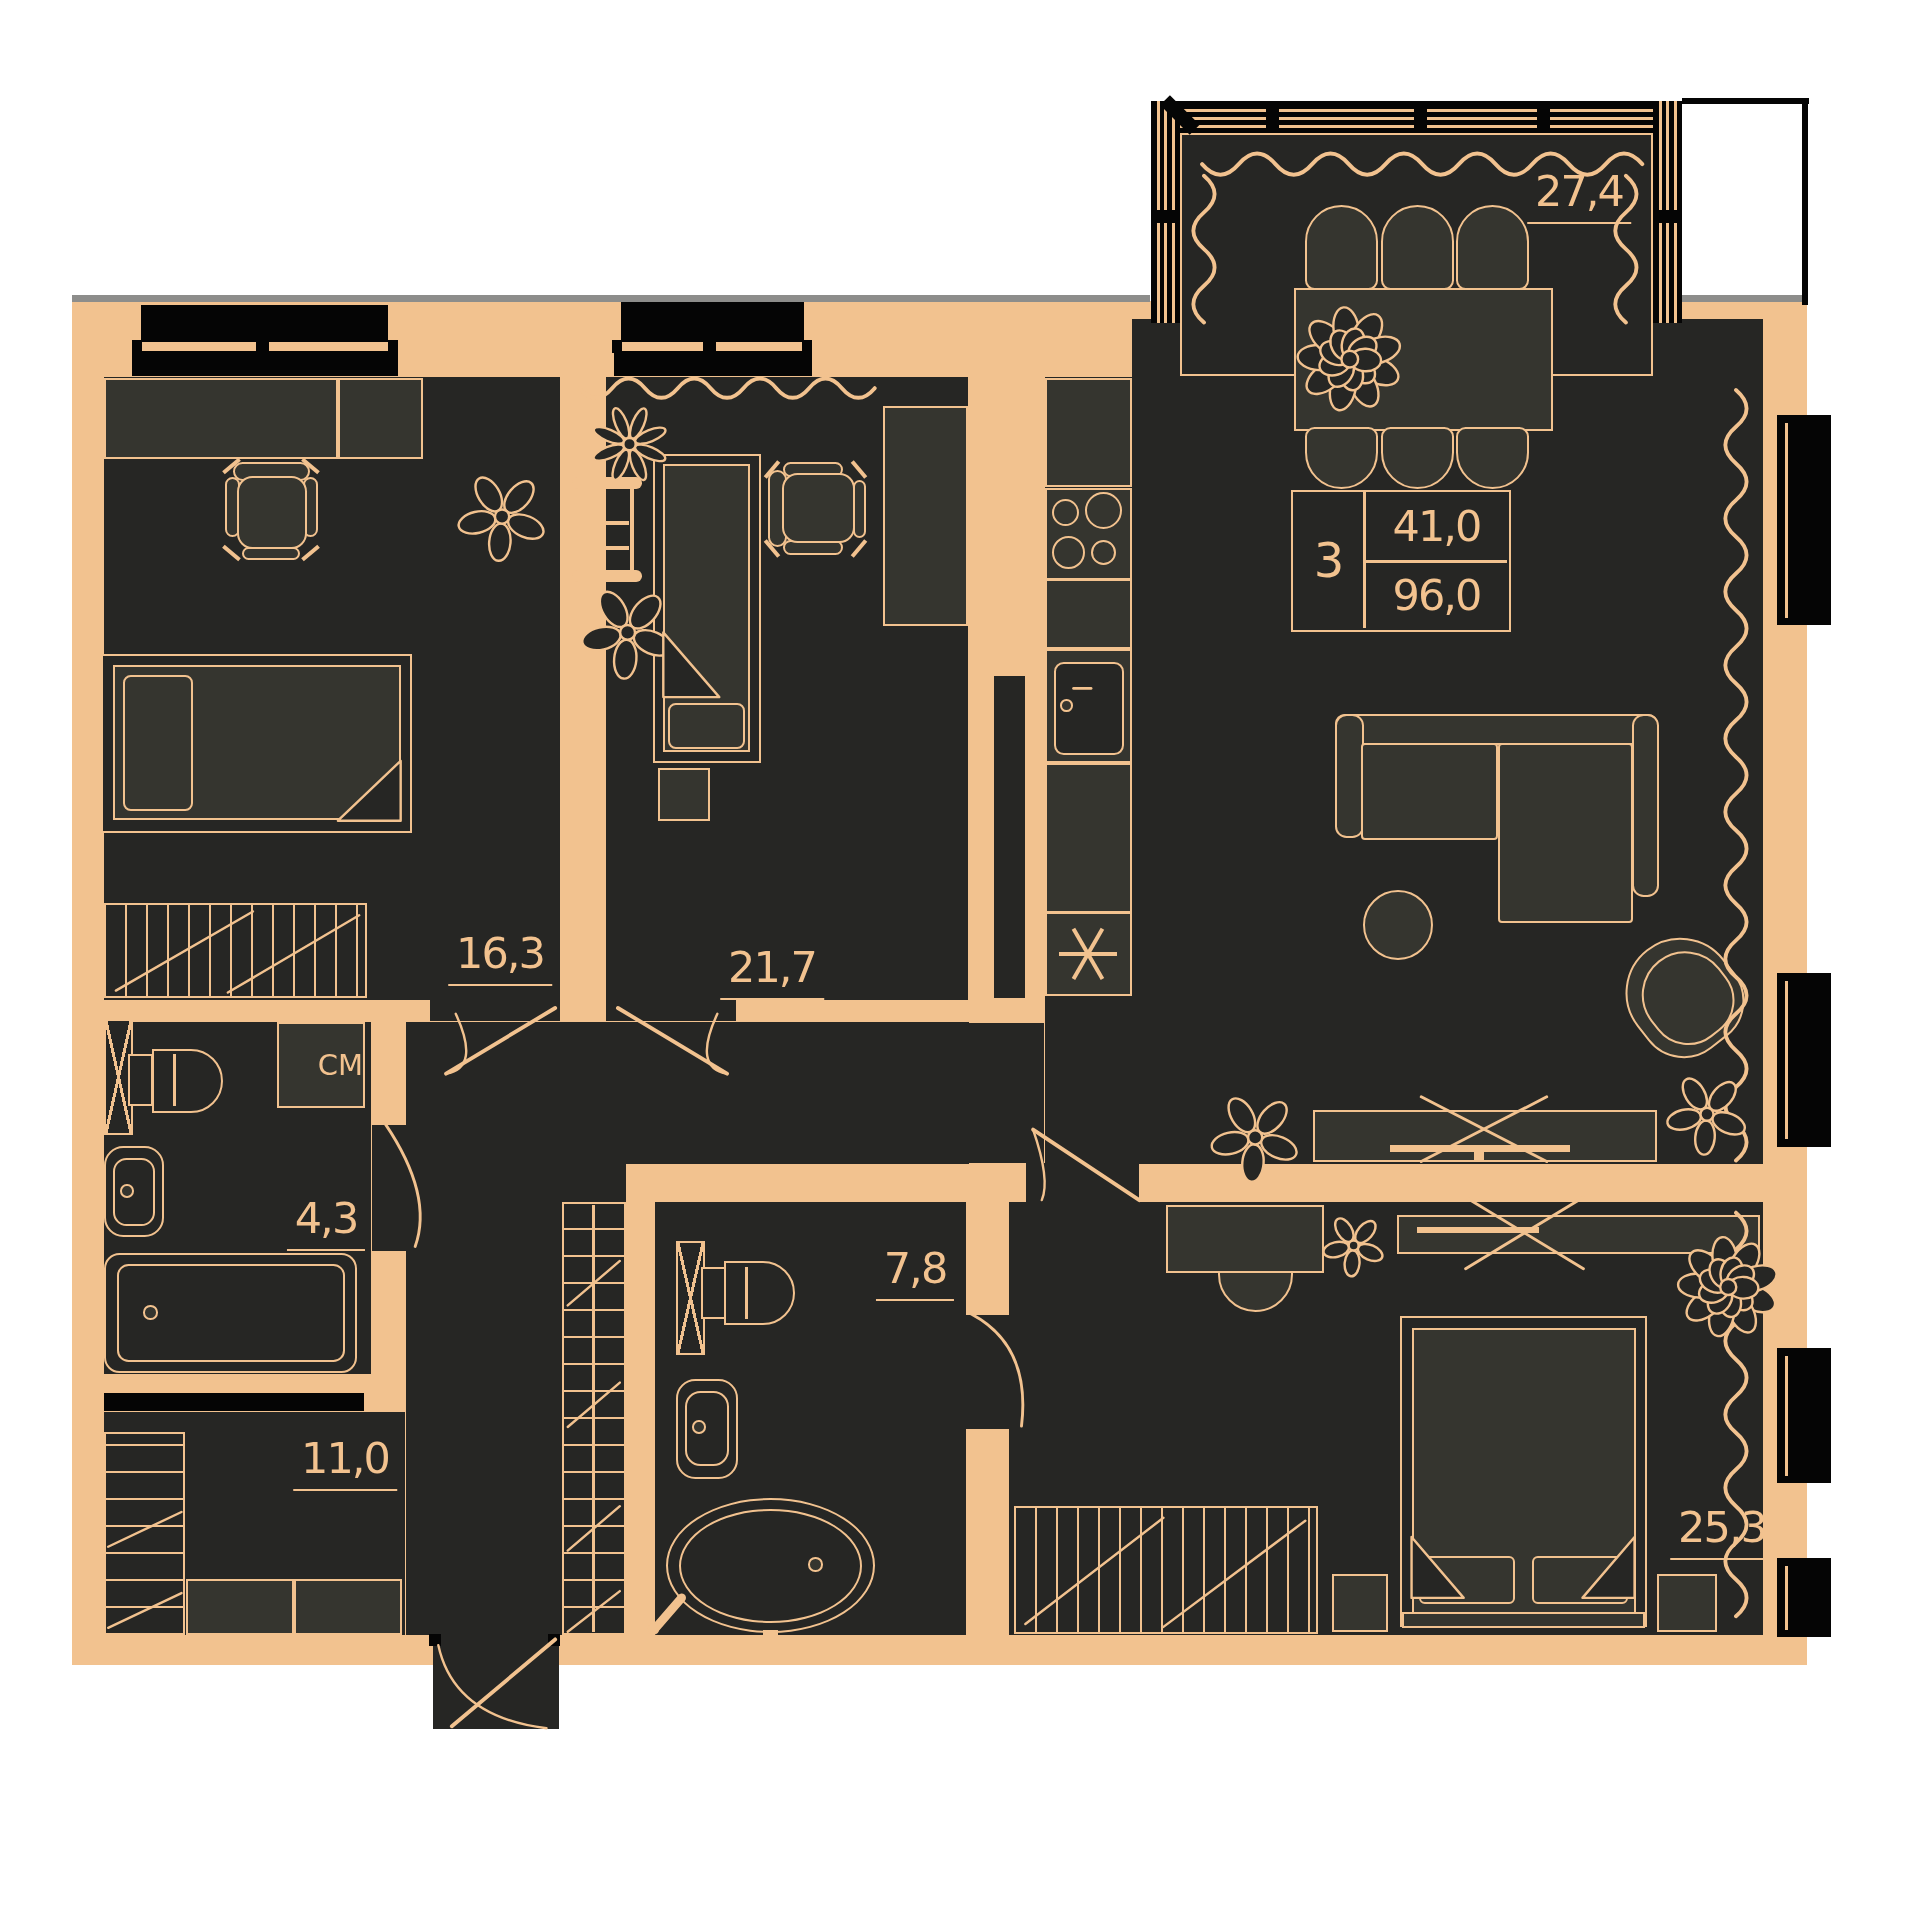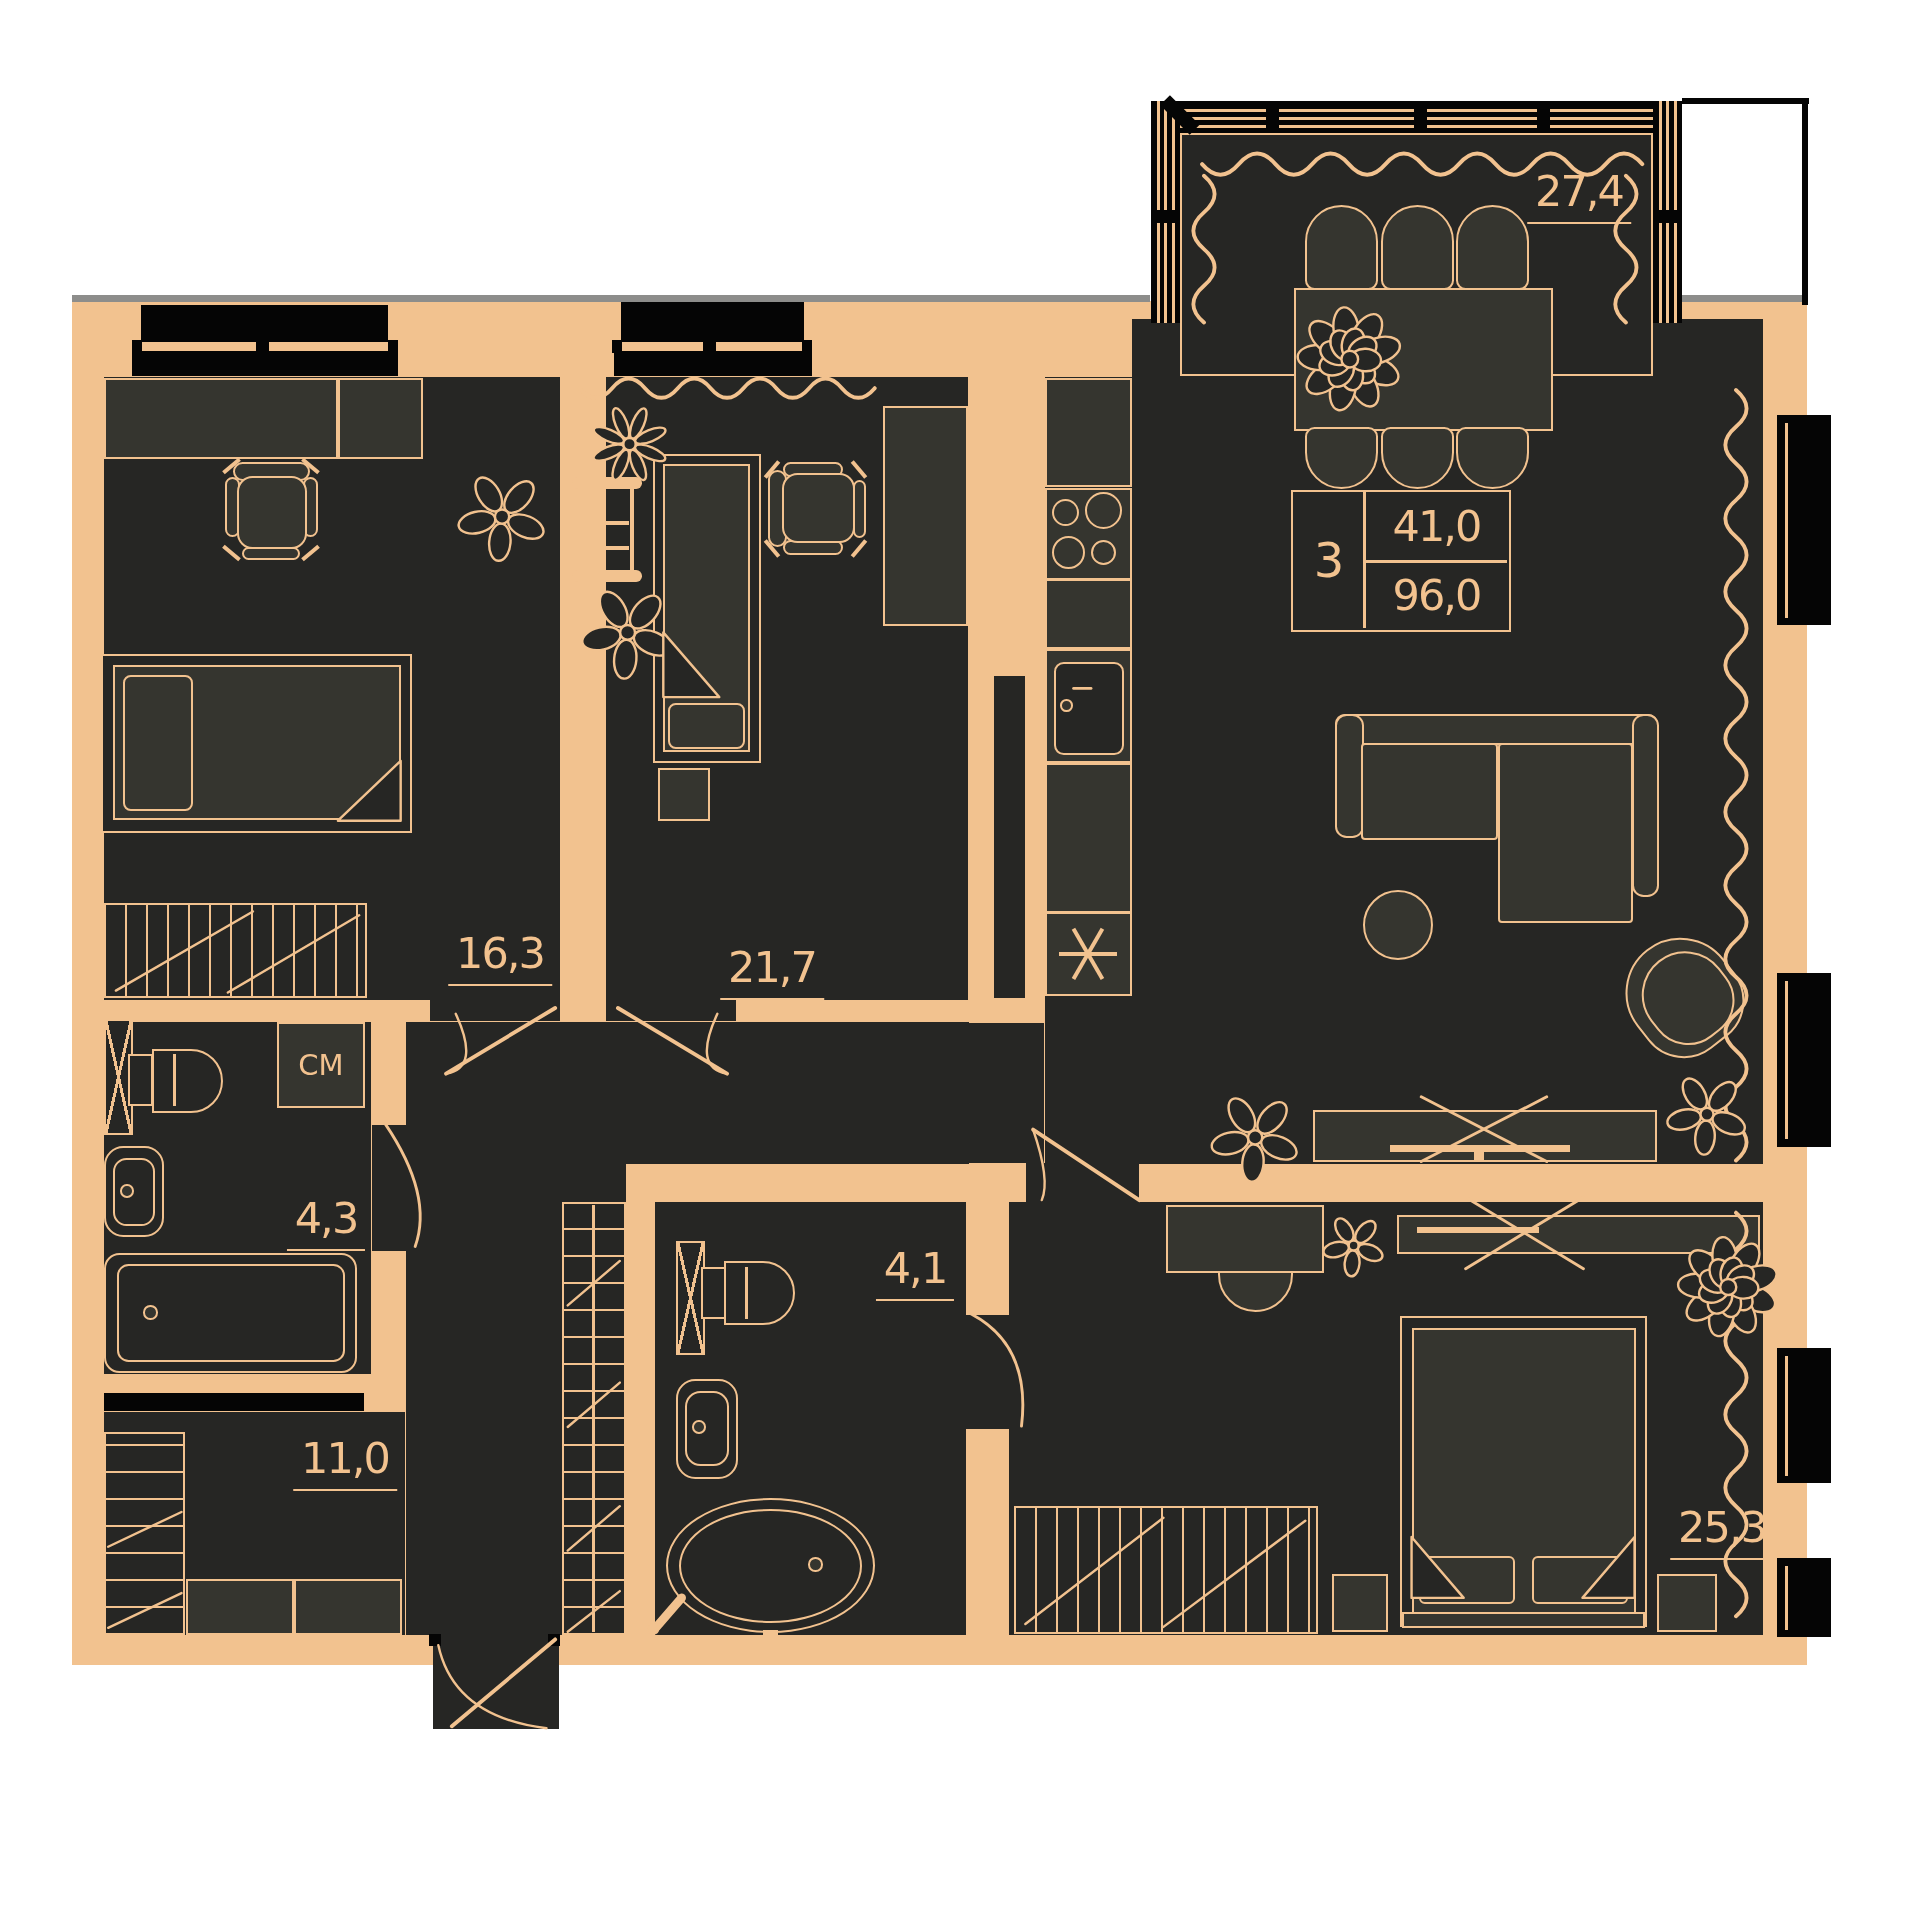--- a/index.html
+++ b/index.html
@@ -218,37 +218,37 @@
       <div class="abs dbx" style="left: 152px; top: 1049px; width: 71px; height: 64px; border-radius: 0px 35px 35px 0px;"></div>
       <div class="abs tan" style="left: 173px; top: 1054px; width: 2.9px; height: 52px;"></div>
       <div class="abs dbx" style="left: 701px; top: 1267px; width: 25px; height: 52px;"></div>
       <div class="abs dbx" style="left: 724px; top: 1261px; width: 71px; height: 64px; border-radius: 0px 35px 35px 0px;"></div>
       <div class="abs tan" style="left: 745px; top: 1267px; width: 2.9px; height: 52px;"></div>
       <div class="abs tan" style="left: 1059px; top: 952px; width: 58px; height: 3.9px;"></div>
       <div class="abs tan" style="left: 1059px; top: 952px; width: 58px; height: 3.9px; transform: rotate(60deg);"></div>
       <div class="abs tan" style="left: 1059px; top: 952px; width: 58px; height: 3.9px; transform: rotate(120deg);"></div>
     </div>
 
-  <div class="abs dbx" style="left:277px;top:1022px;width:88px;height:86px;display:flex;align-items:center;justify-content:center;color:var(--tan);font-size:29px;background:var(--fur)">
+  <div class="abs dbx" style="left:277px;top:1022px;width:88px;height:86px;display:flex;align-items:center;justify-content:flex-end;color:var(--tan);font-size:29px;background:var(--fur)">
     <span>СМ</span>
   </div>
 
   <div class="abs" style="left:1291px;top:490px;width:220px;height:142px;border:2.9px solid var(--tan);box-sizing:border-box">
     <div class="ibcell" style="left:0;top:0;width:70px;height:136px;font-size:48px">3</div>
     <div class="abs tan" style="left:70px;top:0;width:2.9px;height:136px"></div>
     <div class="ibcell" style="left:73px;top:0;width:141px;height:68px;font-size:43px">41,0</div>
     <div class="abs tan" style="left:73px;top:68px;width:141px;height:2.9px"></div>
     <div class="ibcell" style="left:73px;top:70px;width:141px;height:66px;font-size:43px">96,0</div>
   </div>
 
   <div class="area-label" style="left:1579px;top:170px"><span>27,4</span></div>
   <div class="area-label" style="left:500px;top:932px"><span>16,3</span></div>
   <div class="area-label" style="left:772px;top:946px"><span>21,7</span></div>
   <div class="area-label" style="left:326px;top:1197px"><span>4,3</span></div>
-  <div class="area-label" style="left:915px;top:1247px"><span>4,1</span></div>
+  <div class="area-label" style="left:915px;top:1247px"><span>7,8</span></div>
   <div class="area-label" style="left:345px;top:1437px"><span>11,0</span></div>
   <div class="area-label" style="left:1722px;top:1506px"><span>25,3</span></div>
 
   <svg id="decor" width="1931" height="1931" viewBox="0 0 2000 2000">
       <path d="M 600 402 q 17 20 34 0 q 17 -20 34 0 q 17 20 34 0 q 17 -20 34 0 q 17 20 34 0 q 17 -20 34 0 q 17 20 34 0 q 17 -20 34 0 q 17 20 34 0" fill="none" stroke="#F2C28F" stroke-width="4" stroke-linecap="round"></path>
       <path d="M 1245 170 q 19 22 38 0 q 19 -22 38 0 q 19 22 38 0 q 19 -22 38 0 q 19 22 38 0 q 19 -22 38 0 q 19 22 38 0 q 19 -22 38 0 q 19 22 38 0 q 19 -22 38 0 q 19 22 38 0 q 19 -22 38 0" fill="none" stroke="#F2C28F" stroke-width="4" stroke-linecap="round"></path>
       <path d="M 1247 182 q 22 19 0 38 q -22 19 0 38 q 22 19 0 38 q -22 19 0 38" fill="none" stroke="#F2C28F" stroke-width="4" stroke-linecap="round"></path>
       <path d="M 1684 182 q 22 19 0 38 q -22 19 0 38 q 22 19 0 38 q -22 19 0 38" fill="none" stroke="#F2C28F" stroke-width="4" stroke-linecap="round"></path>
       <path d="M 1798 404 q 22 19 0 38 q -22 19 0 38 q 22 19 0 38 q -22 19 0 38 q 22 19 0 38 q -22 19 0 38 q 22 19 0 38 q -22 19 0 38 q 22 19 0 38 q -22 19 0 38 q 22 19 0 38 q -22 19 0 38 q 22 19 0 38 q -22 19 0 38 q 22 19 0 38 q -22 19 0 38 q 22 19 0 38 q -22 19 0 38 q 22 19 0 38 q -22 19 0 38 q 22 19 0 38" fill="none" stroke="#F2C28F" stroke-width="4" stroke-linecap="round"></path>
       <path d="M 1798 1256 q 22 19 0 38 q -22 19 0 38 q 22 19 0 38 q -22 19 0 38 q 22 19 0 38 q -22 19 0 38 q 22 19 0 38 q -22 19 0 38 q 22 19 0 38 q -22 19 0 38 q 22 19 0 38" fill="none" stroke="#F2C28F" stroke-width="4" stroke-linecap="round"></path>

